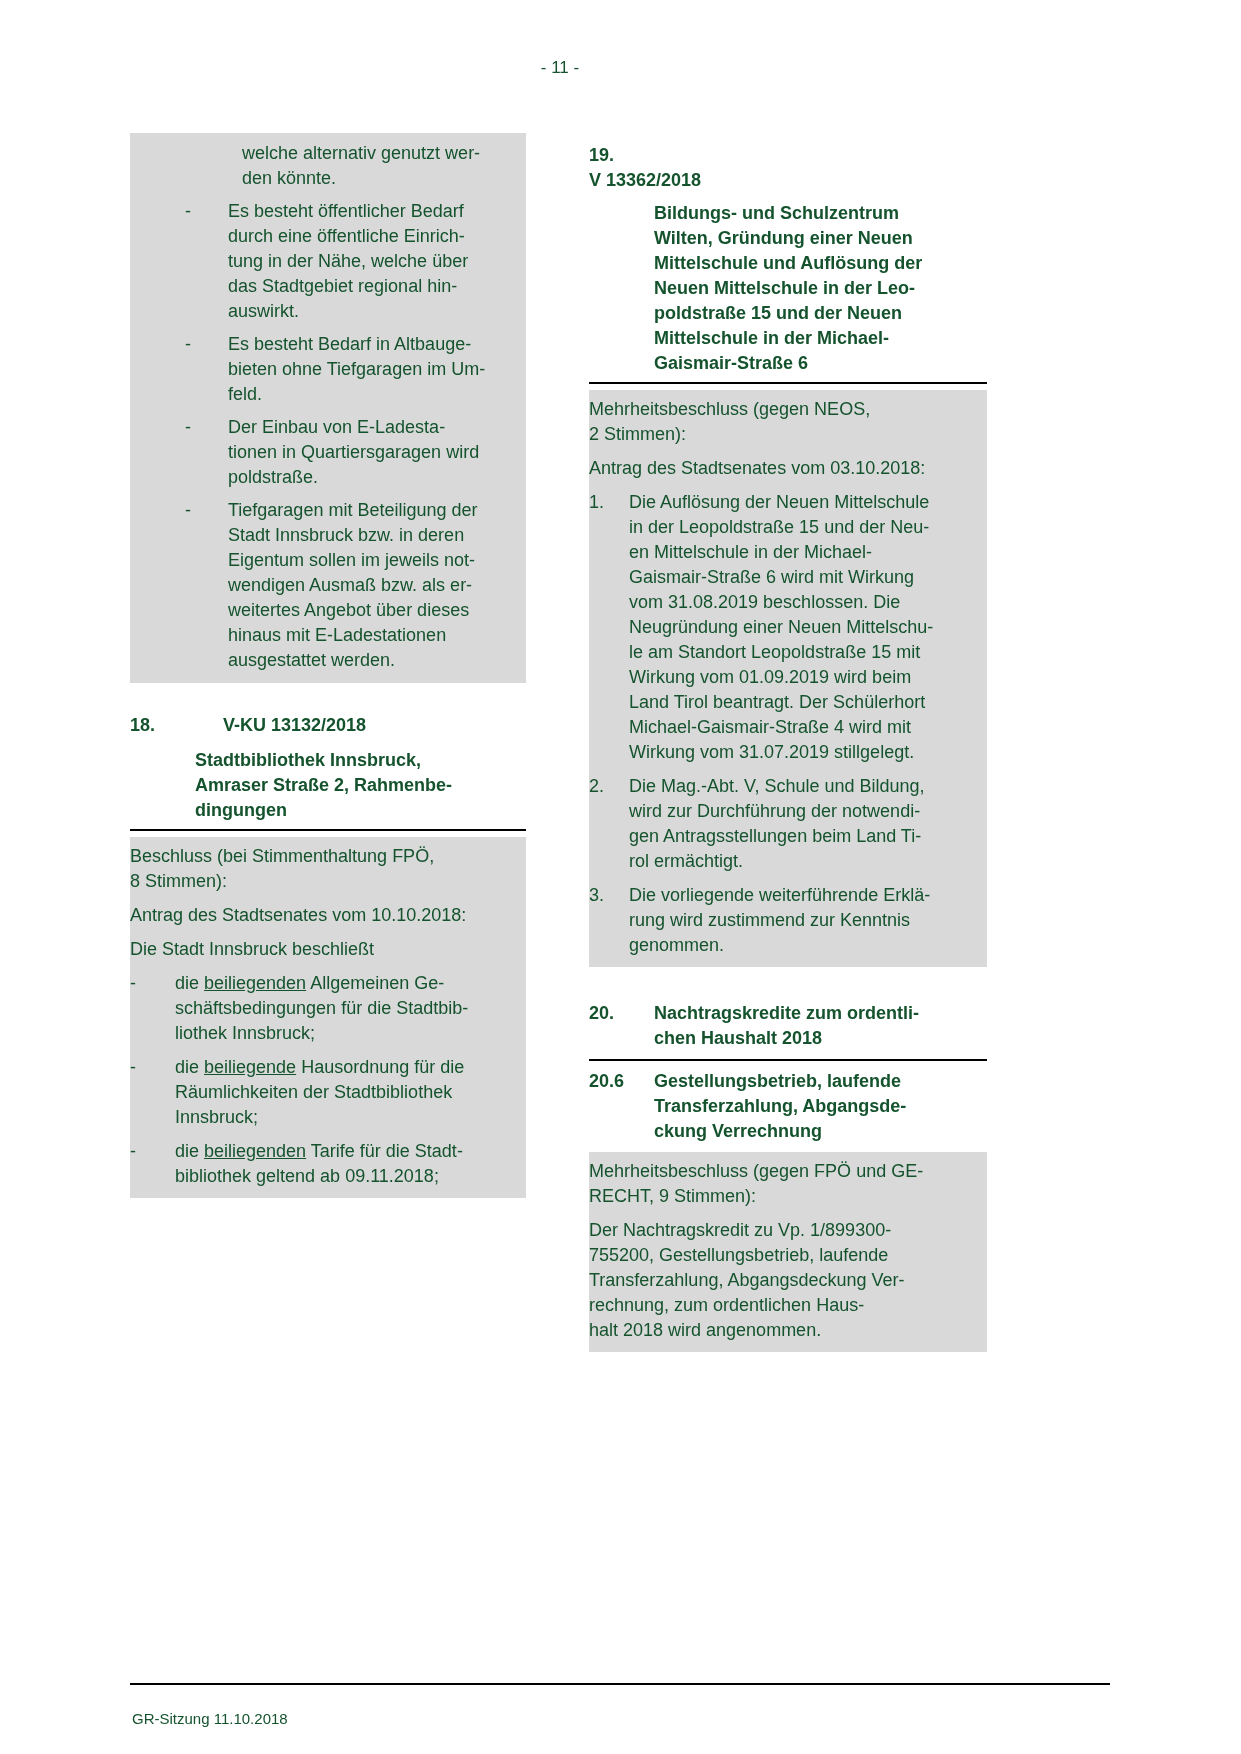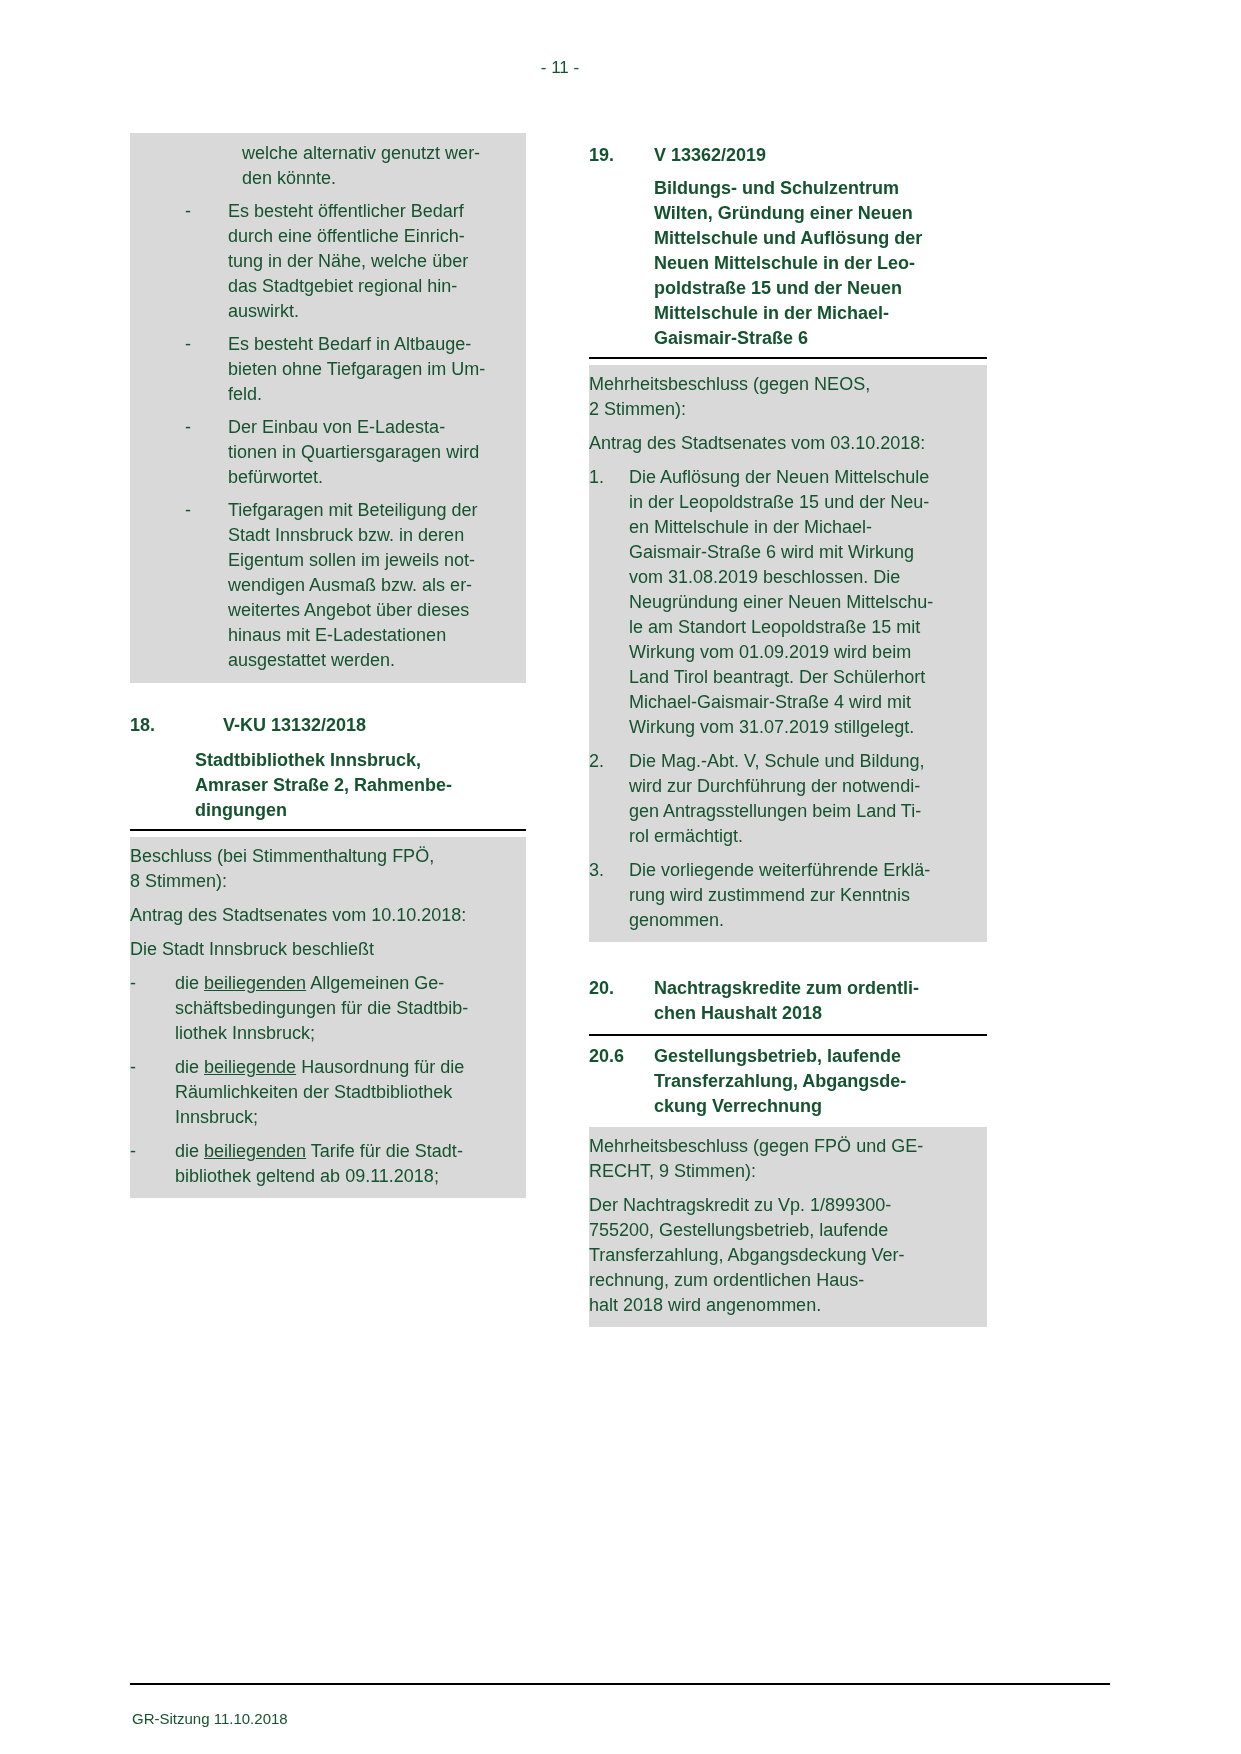--- a/index.html
+++ b/index.html
@@ -51,21 +51,21 @@
   .bullet .btxt{flex:1;}
   .u{text-decoration:underline;}
 
   .point{display:flex;margin-bottom:9px;}
   .point:last-child{margin-bottom:0;}
   .point .pnum{width:40px;flex:none;}
   .point .ptxt{flex:1;}
 
   .m-top-30{margin-top:30px;gap:28px;}
   .m-top-34{margin-top:34px;}
-  .m-top-10{margin-top:10px;}
+  .m-top-10{margin-top:10px;flex-direction:column;}
   .m-top-8{margin-top:8px;}
   .m-top-6{margin-top:6px;}
   .m-bot-6{margin-bottom:6px;}
 
   .footer-rule{position:absolute;left:130px;top:1674px;width:980px;border:0;border-top:2px solid #000;}
   .footer-text{position:absolute;left:132px;top:1708px;font-size:15px;line-height:22px;}
 </style>
 </head>
 <body>
 
@@ -92,21 +92,21 @@
         <div class="co-bullet">
           <span class="marker">-</span>
           <span class="btxt ml">Es besteht Bedarf in Altbauge-
 bieten ohne Tiefgaragen im Um-
 feld.</span>
         </div>
         <div class="co-bullet">
           <span class="marker">-</span>
           <span class="btxt ml">Der Einbau von E-Ladesta-
 tionen in Quartiersgaragen wird
-befürwortet.</span>
+poldstraße.</span>
         </div>
         <div class="co-bullet">
           <span class="marker">-</span>
           <span class="btxt ml">Tiefgaragen mit Beteiligung der
 Stadt Innsbruck bzw. in deren
 Eigentum sollen im jeweils not-
 wendigen Ausmaß bzw. als er-
 weitertes Angebot über dieses
 hinaus mit E-Ladestationen
 ausgestattet werden.</span>
@@ -146,21 +146,21 @@
 bibliothek geltend ab 09.11.2018;</span></span>
         </div>
       </div>
 
     </div>
 
     <div class="col-right">
 
       <div class="item-head m-top-10">
         <span class="inum">19.</span>
-        <span>V 13362/2019</span>
+        <span>V 13362/2018</span>
       </div>
       <div class="ititle ml m-top-8 m-bot-6">Bildungs- und Schulzentrum
 Wilten, Gründung einer Neuen
 Mittelschule und Auflösung der
 Neuen Mittelschule in der Leo-
 poldstraße 15 und der Neuen
 Mittelschule in der Michael-
 Gaismair-Straße 6</div>
       <hr class="rule">
 

